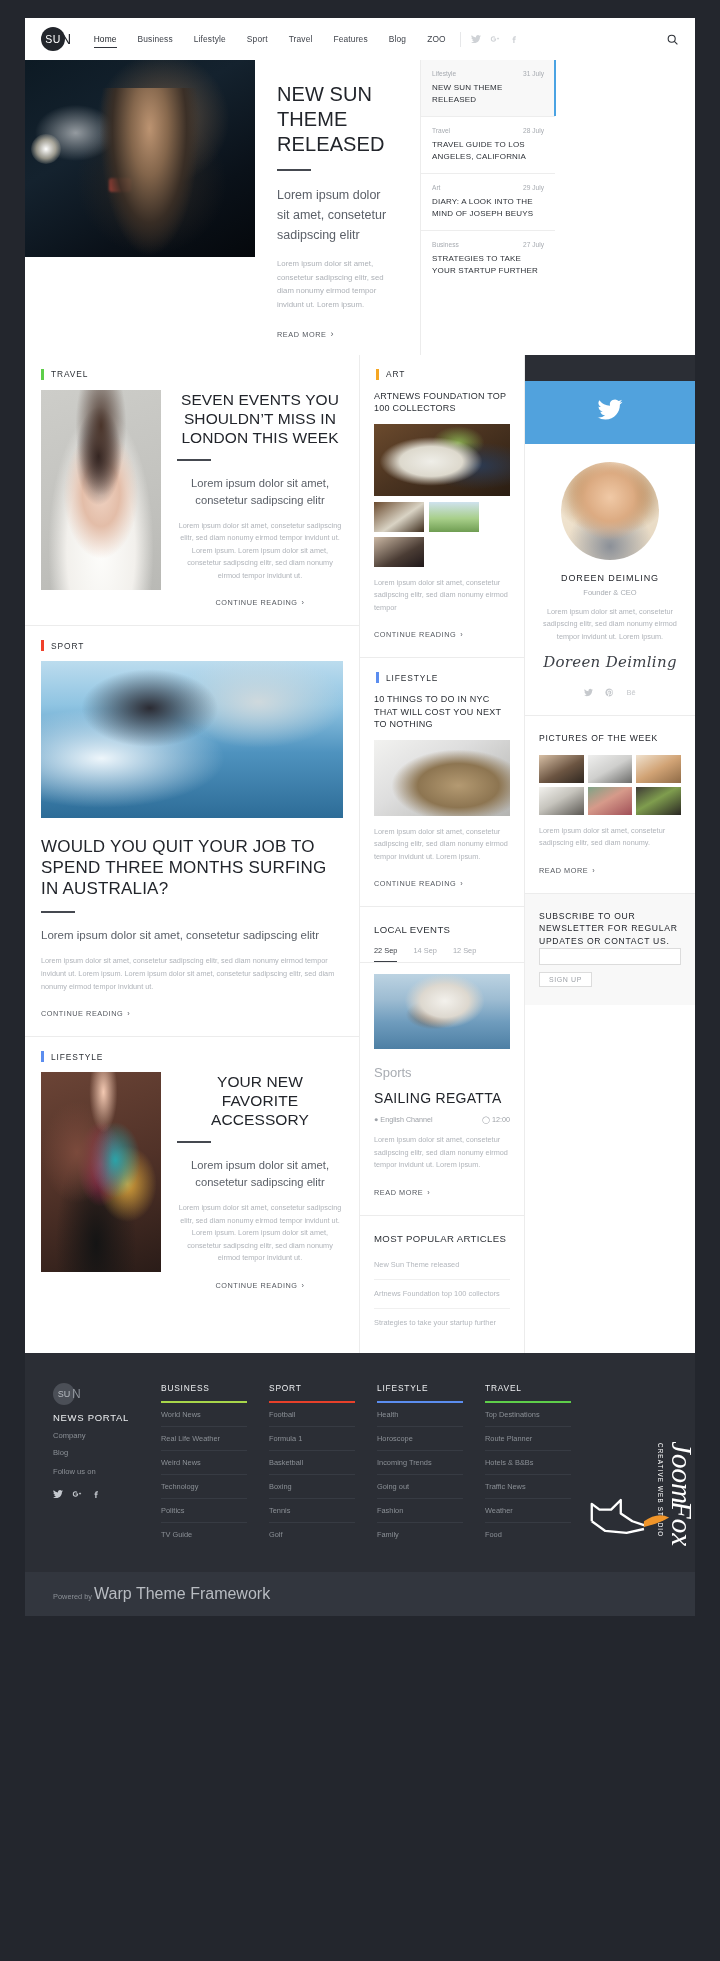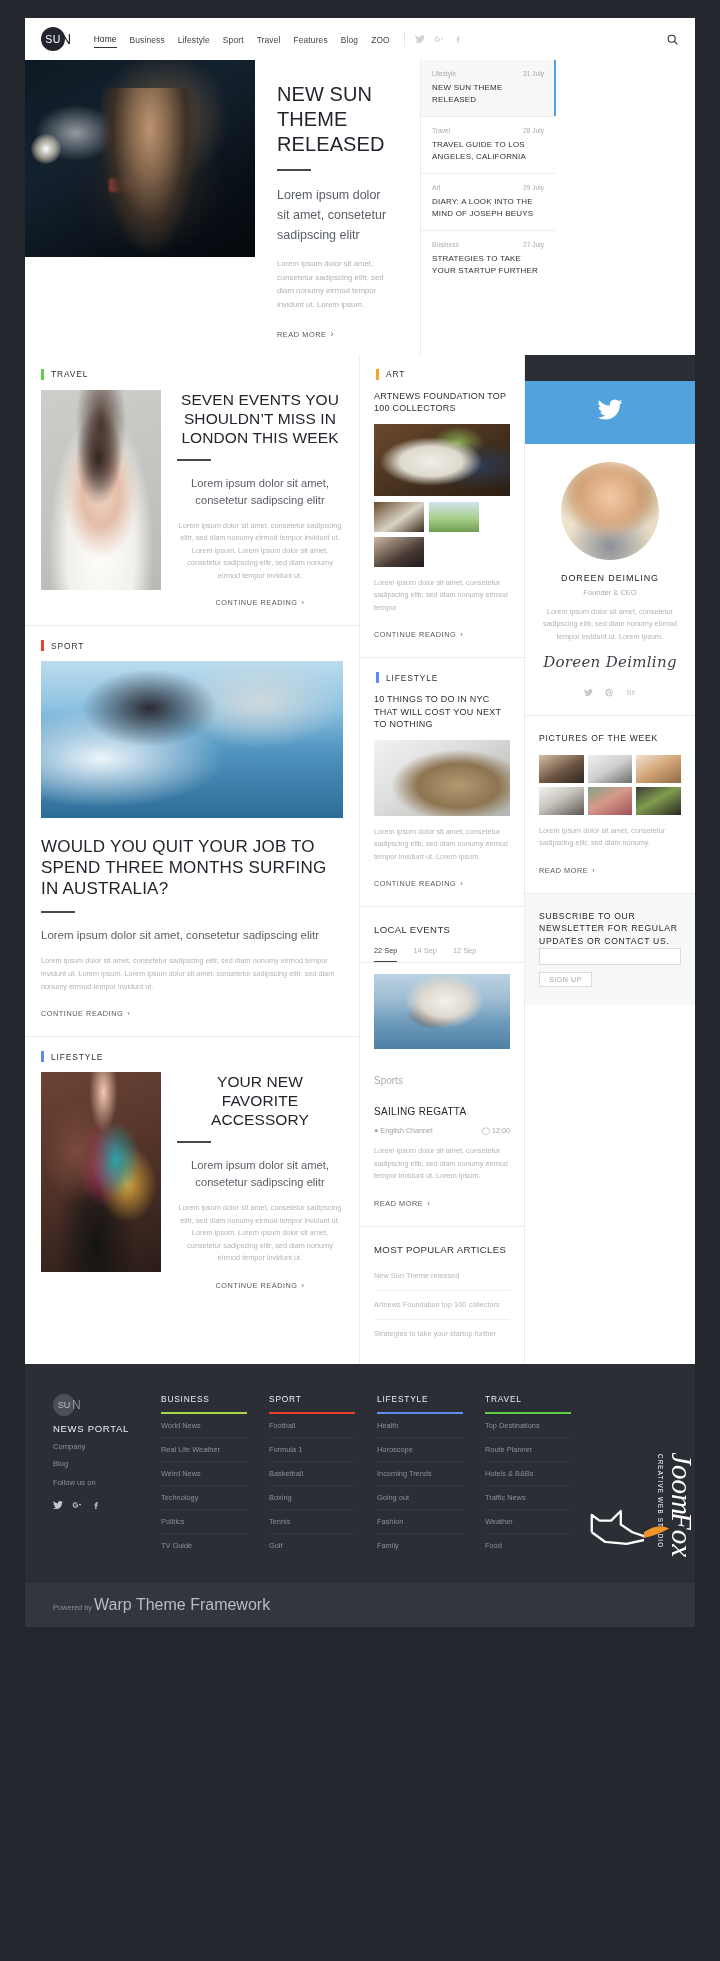--- a/index.html
+++ b/index.html
@@ -26,21 +26,21 @@
     background: #22252b; color: #fff;
     font-size: 10.5px; letter-spacing: .4px;
     display: flex; align-items: center; justify-content: center;
     font-weight: 400;
     position: relative; z-index: 2;
   }
   .logo-rest {
     font-size: 14px; color: #22252b; letter-spacing: .5px;
     margin-left: -4px; position: relative; z-index: 1;
   }
-  .nav { display: flex; align-items: flex-end; gap: 13px; }
+  .nav { display: flex; align-items: flex-start; gap: 21px; }
   .nav a {
     font-size: 8.4px; color: #3f434b; text-decoration: none;
     letter-spacing: .15px; padding: 3px 0; white-space: nowrap;
   }
   .nav a.active { border-bottom: 1.4px solid #32353c; color: #22252b; }
   .hdr-sep { width: 1px; height: 15px; background: #e6e7e9; margin: 0 10px 0 14px; }
   .social-hdr { display: flex; align-items: center; gap: 9px; }
   .social-hdr svg { display: block; }
   .search-btn { margin-left: auto; display:flex; align-items:center; }
 
@@ -133,22 +133,22 @@
   .mid-h { font-size: 9px; line-height: 12.5px; color:#2c3036; padding: 0 14px; letter-spacing:.25px;}
   .mid-img { margin: 9px 14px 0; height: 72px; }
   .mid-body { font-size: 7.3px; line-height: 12.5px; color:#b0b4ba; padding: 0 14px; margin-top: 10px;}
   .thumbrow { display:flex; flex-wrap: wrap; gap: 5px; margin: 6px 14px 0; }
   .thumbrow div { width: 50px; height: 30px; }
 
   .mid-title-lg { font-size: 9.6px; letter-spacing:.35px; color:#2c3036; padding: 16px 14px 0; line-height: 13px;}
   .tabs { display:flex; gap: 16px; padding: 10px 14px 0; border-bottom: 1px solid #ececec; }
   .tabs span { font-size: 7.4px; color:#a8acb2; padding-bottom: 6px; }
   .tabs span.on { color:#3b3f46; border-bottom: 1.6px solid #3b3f46; }
-  .ev-cat { font-size: 10px; color:#a8acb2; padding: 0 14px; margin-top: 26px; }
-  .ev-title { font-size: 10px; letter-spacing:.3px; color:#22252b; padding: 0 14px; margin-top: 20px;}
+  .ev-cat { font-size: 13px; color:#a8acb2; padding: 0 14px; margin-top: 16px; }
+  .ev-title { font-size: 14px; letter-spacing:.3px; color:#22252b; padding: 0 14px; margin-top: 10px;}
   .ev-meta { display:flex; justify-content:space-between; padding: 0 14px; margin-top: 9px; font-size:7.2px; color:#9ea2a8;}
   .pop-list { padding: 0 14px; }
   .pop-list div { font-size: 7.4px; line-height: 12px; color:#b3b7bd; padding: 8px 0; border-bottom: 1px solid #f0f0f0;}
   .pop-list div:last-child { border-bottom: none; }
 
   
   .dark-gap { height: 26px; background: #2b2e35; }
   .tw-card { background: #51a2dd; padding: 16px 14px 18px; text-align:center; }
   .tw-card p { font-size: 7.3px; line-height: 13px; color: #eaf4fc; margin-top: 10px; }
   .author { padding: 18px 14px 14px; text-align:center; border-bottom: 1px solid #ececec; }

